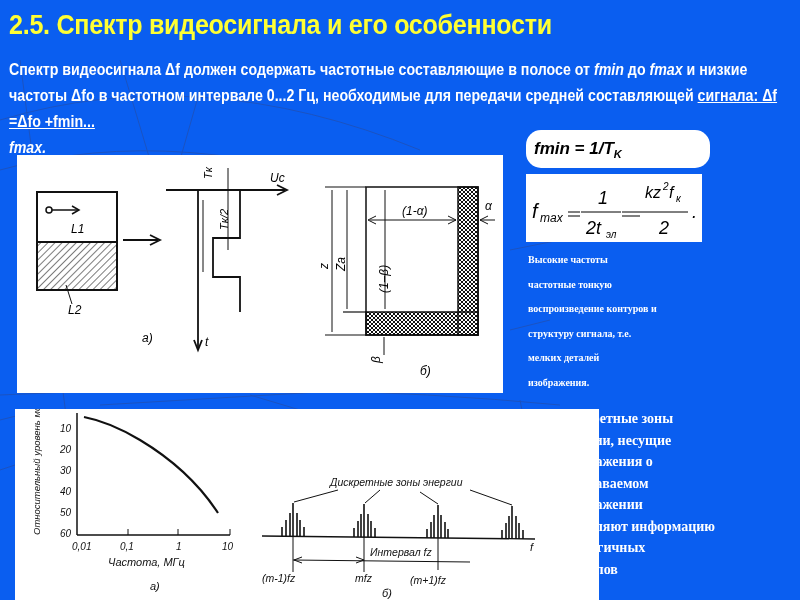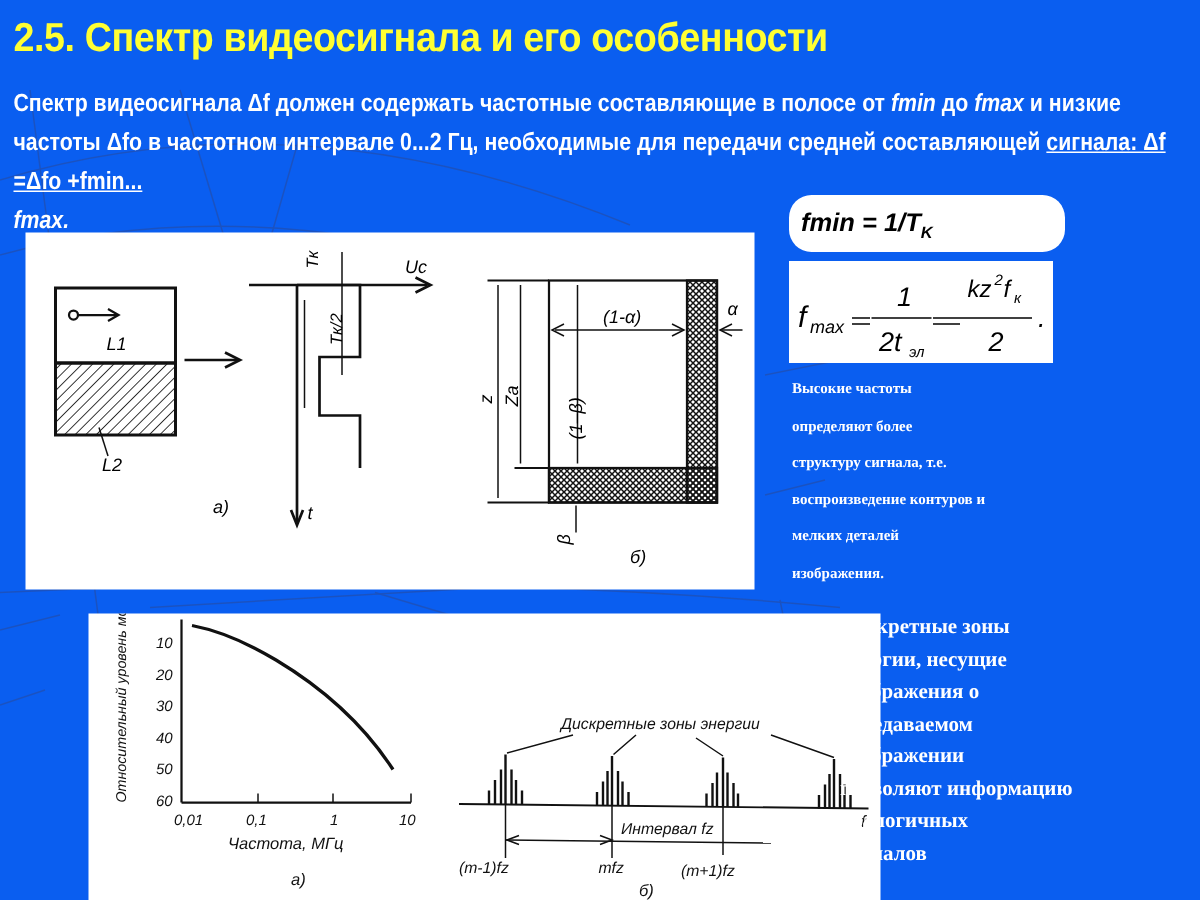--- a/index.html
+++ b/index.html
@@ -148,28 +148,28 @@
     <text x="143" y="24" font-size="16" font-family="Liberation Serif, serif">f</text>
     <text x="150" y="28" font-size="10" font-style="normal" font-family="Liberation Serif, serif">к</text>
     <line x1="114" y1="38" x2="162" y2="38" stroke="#000"></line>
     <text x="133" y="60" font-size="18" font-style="normal" font-family="Liberation Serif, serif">2</text>
     <text x="166" y="44" font-size="18" font-style="normal">.</text>
   </svg>
 </div>
 
 <div class="side-text" style="left:528px; top:248px; font-size:10px; line-height:24.5px;">
   <div>Высокие частоты</div>
-  <div>определяют более</div>
+  <div>частотные тонкую</div>
+  <div>воспроизведение контуров и</div>
   <div>структуру сигнала, т.е.</div>
-  <div>воспроизведение контуров и</div>
   <div>мелких деталей</div>
   <div>изображения.</div>
 </div>
 
-<div class="panel" style="left:15px; top:409px; width:528px; height:191px;margin-left:44px;">
+<div class="panel" style="left:15px; top:409px; width:584px; height:191px;">
   <svg width="528" height="191" viewBox="15 409 528 191">
 
     <g stroke="#111" fill="none">
       <line x1="77" y1="413" x2="77" y2="535" stroke-width="1.5"></line>
       <line x1="77" y1="535" x2="230" y2="535" stroke-width="1.5"></line>
       <line x1="128" y1="529" x2="128" y2="535"></line>
       <line x1="178" y1="529" x2="178" y2="535"></line>
       <line x1="230" y1="529" x2="230" y2="535"></line>
       <path d="M84 417 Q 110 422 140 440 Q 190 470 218 513" stroke-width="2.2"></path>
     </g>

